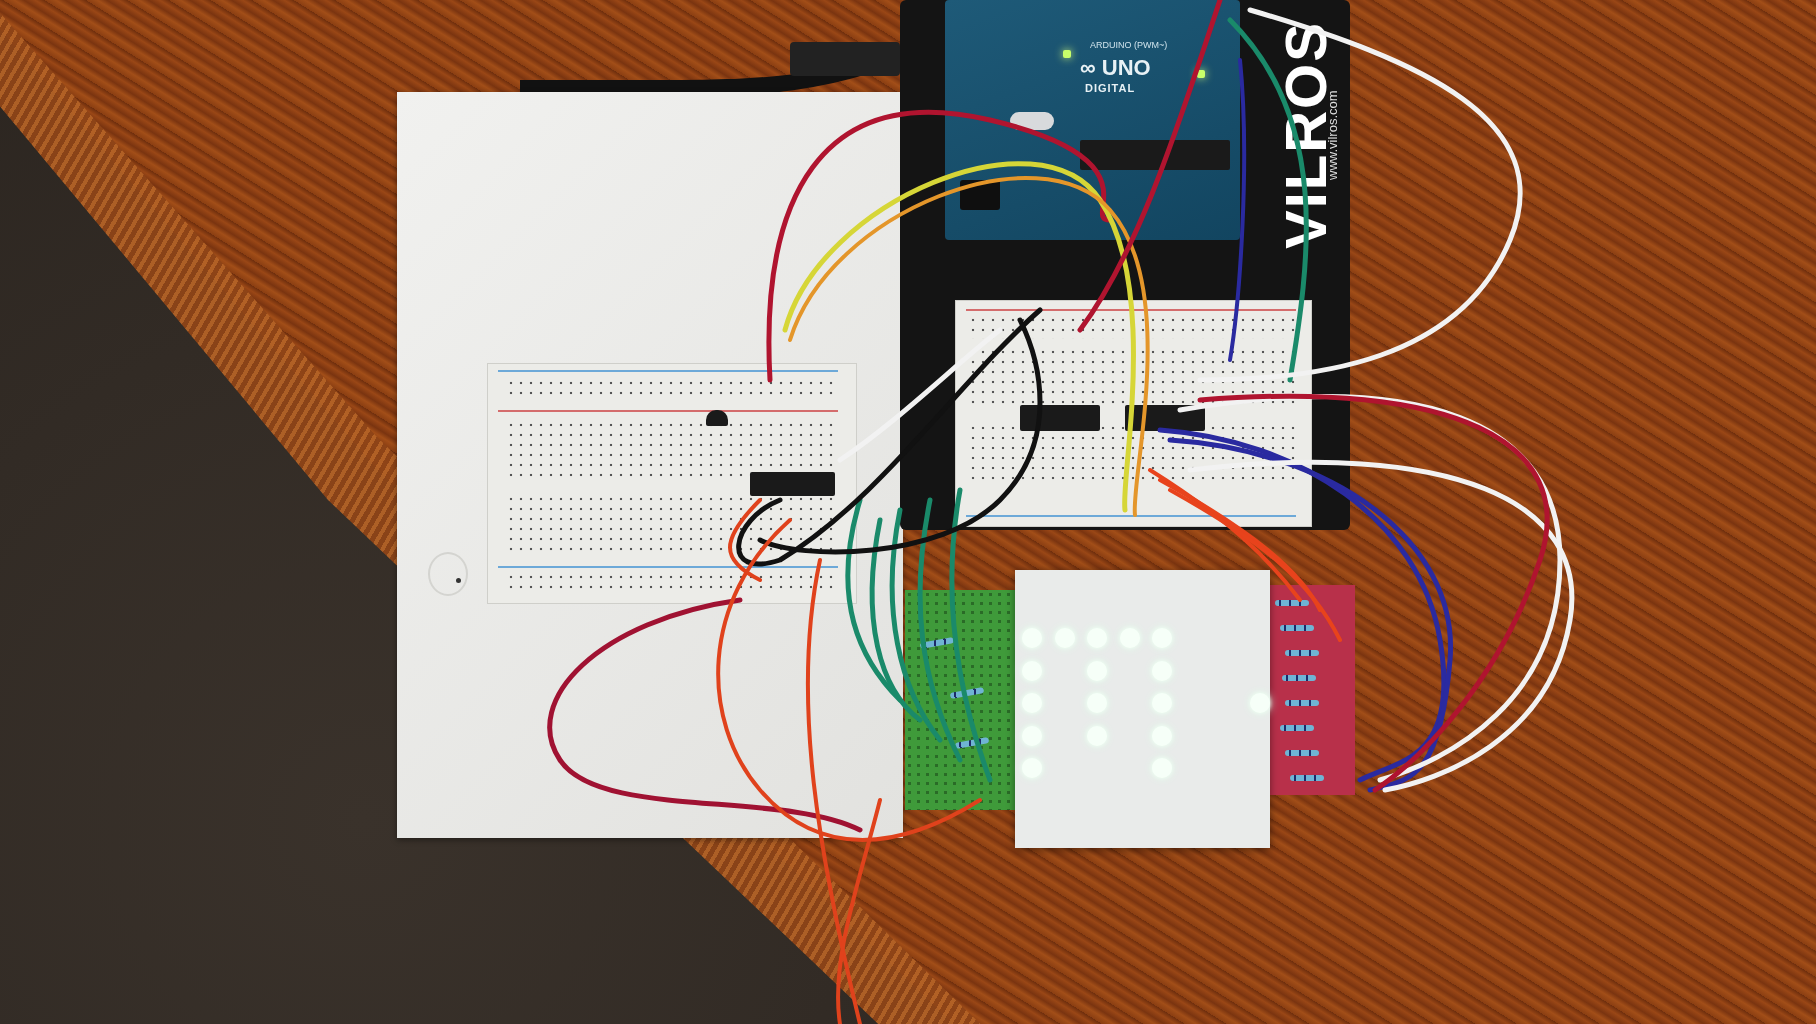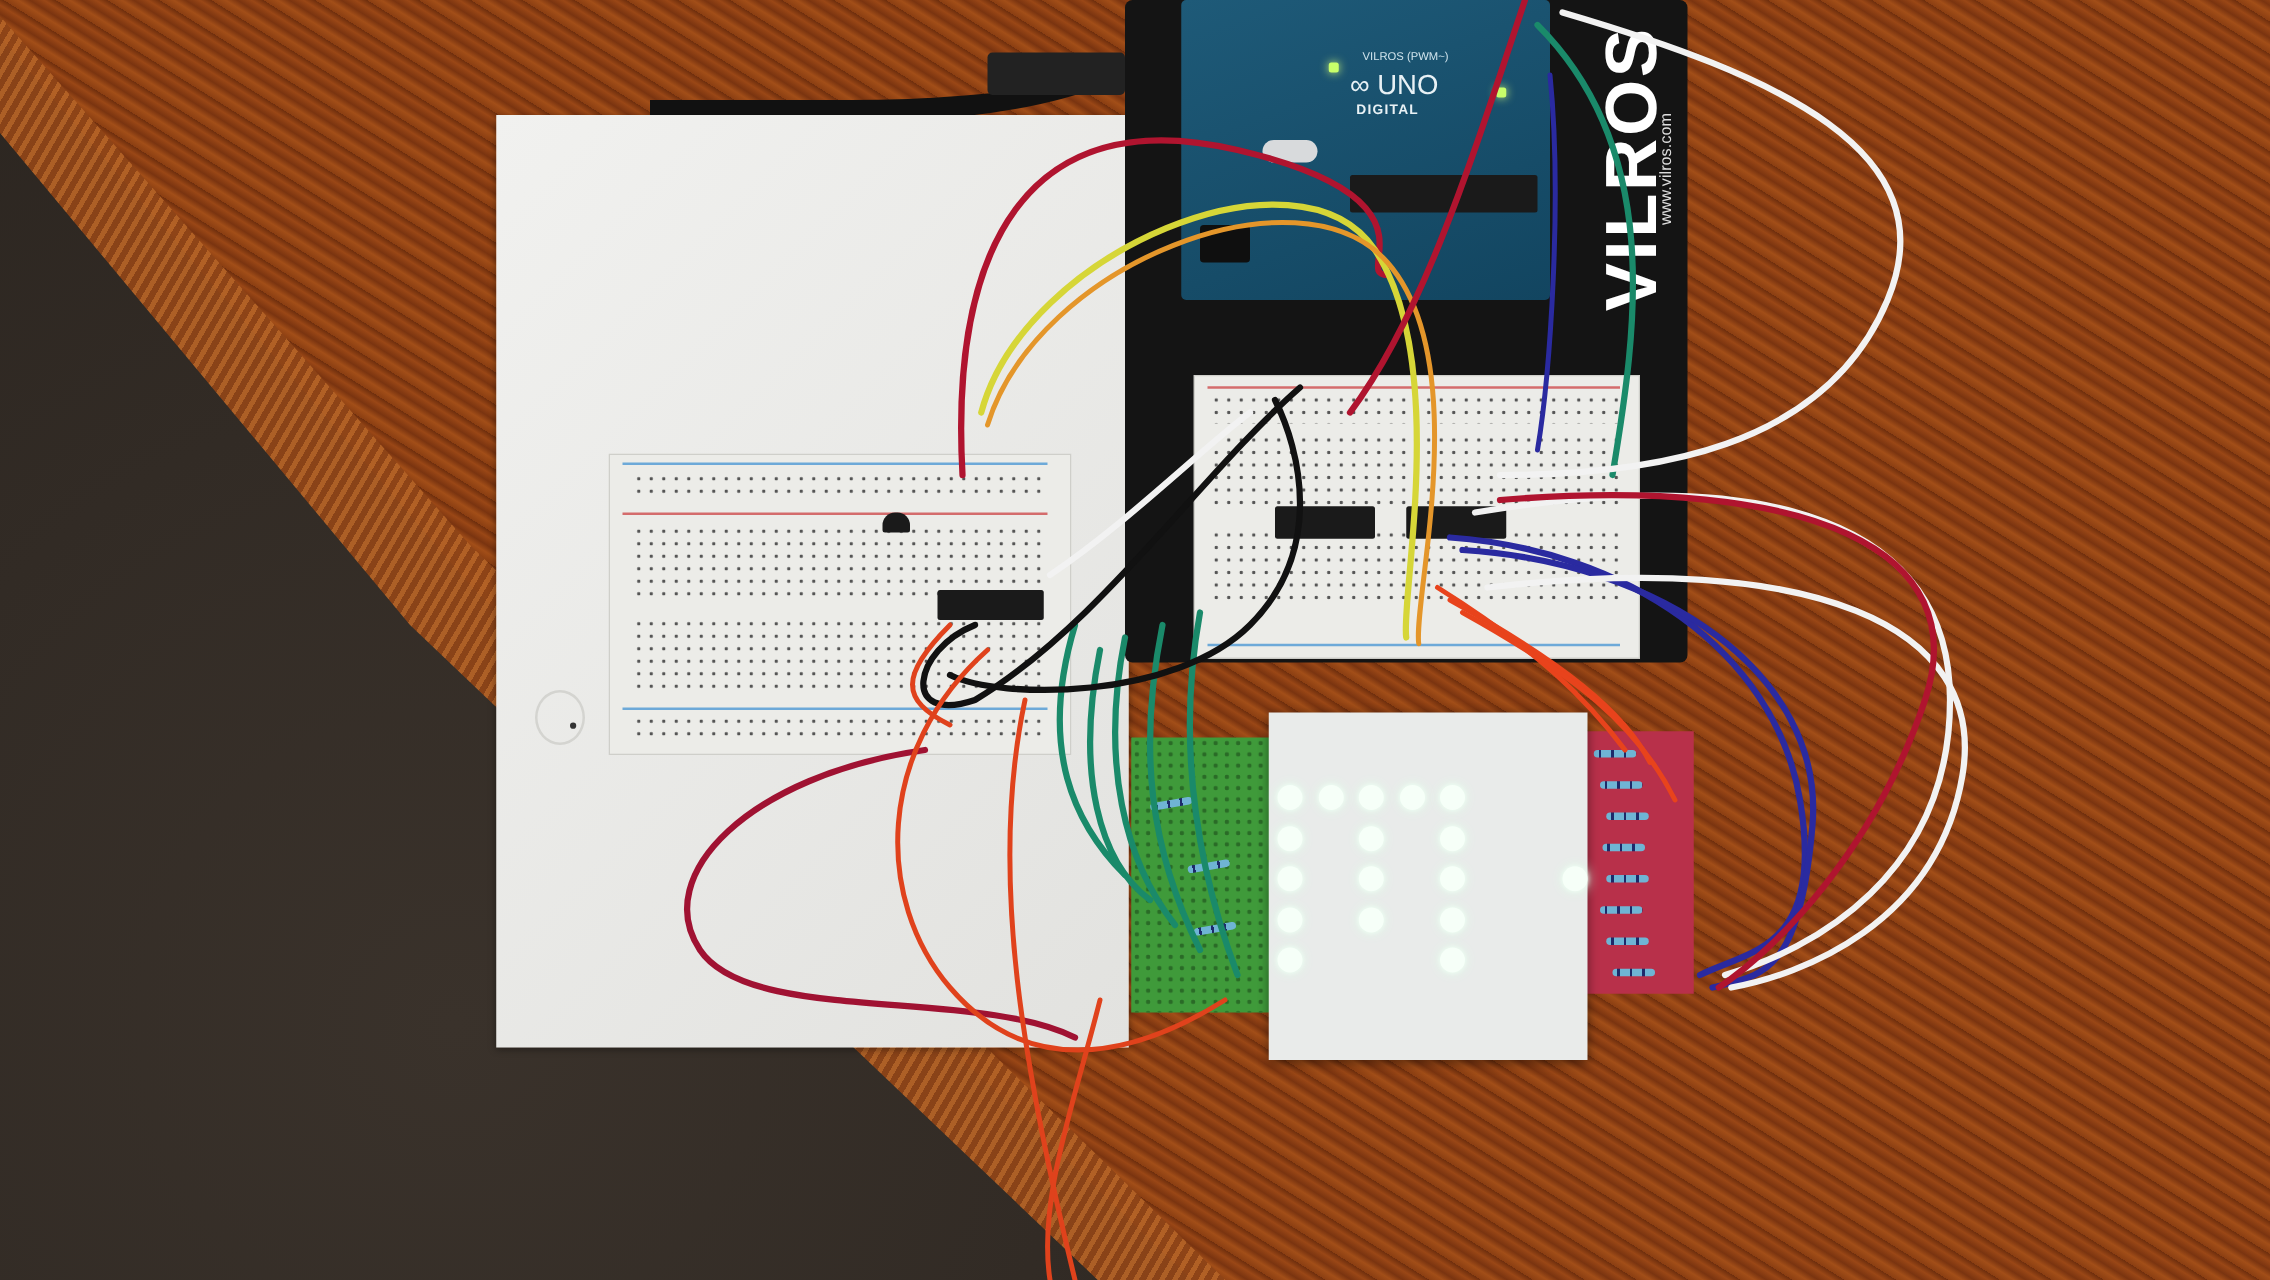--- a/index.html
+++ b/index.html
@@ -13,21 +13,21 @@
   .table-edge{left:-200px;top:-300px;width:2400px;height:1600px;
     background:repeating-linear-gradient(120deg,#b36226 0 4px,#8e4417 4px 9px);
     clip-path:polygon(0 17%,8% 19%,24% 46%,61% 100%,57% 100%,22% 50%,7% 23%,0 21%);opacity:.95;}
   .whiteboard{left:397px;top:92px;width:506px;height:746px;background:linear-gradient(135deg,#f1f1ef,#e2e2df);box-shadow:0 2px 6px rgba(0,0,0,.4);}
   .knot{left:428px;top:552px;width:36px;height:40px;border:2px solid #d4d4d0;border-radius:50%;}
   .knot-dot{left:456px;top:578px;width:5px;height:5px;background:#333;border-radius:50%;}
   .holder{left:900px;top:0;width:450px;height:530px;background:#141414;border-radius:6px;}
   .vilros{left:1270px;top:0;width:70px;height:270px;color:#fff;font-weight:bold;font-size:58px;writing-mode:vertical-rl;transform:rotate(180deg);letter-spacing:2px;display:flex;align-items:center;justify-content:center;}
   .vilros-url{left:1325px;top:20px;width:20px;height:160px;color:#ddd;font-size:13px;writing-mode:vertical-rl;transform:rotate(180deg);}
   .arduino{left:945px;top:0;width:295px;height:240px;background:linear-gradient(160deg,#1e5a78,#124560);border-radius:4px;}
-  .ard-logo{left:1080px;top:55px;width:110px;height:40px;color:#e8f1f5;font-size:22px;font-weight:normal;}
+  .ard-logo{left:1080px;top:55px;width:110px;height:40px;color:#e8f1f5;font-size:22px;font-weight:bold;}
   .ard-name{left:1085px;top:82px;color:#e8f1f5;font-size:11px;font-weight:bold;letter-spacing:1px;}
   .chip{background:#1a1a1a;border-radius:2px;}
   .crystal{left:1010px;top:112px;width:44px;height:18px;background:#d8dadc;border-radius:9px;}
   .led-on{width:8px;height:8px;background:#c8ff6a;border-radius:2px;box-shadow:0 0 8px #d6ff7a;}
   .usb-cable{left:520px;top:-10px;width:400px;height:90px;border-bottom:18px solid #111;border-radius:0 0 60% 0;}
   .usb-plug{left:790px;top:42px;width:110px;height:34px;background:#222;border-radius:4px;}
   .breadboard{background:#ecece8;border:1px solid #cfcfca;}
   .bb-holes{background-image:radial-gradient(circle,#555 1.2px,transparent 1.6px);background-size:10px 10px;}
   .rail-red{height:2px;background:#d46c6c;}
   .rail-blue{height:2px;background:#6da9d8;}
@@ -51,21 +51,21 @@
 
   <div class="abs whiteboard"></div>
   <div class="abs knot"></div>
   <div class="abs knot-dot"></div>
 
   <div class="abs holder"></div>
   <div class="abs vilros">VILROS</div>
   <div class="abs vilros-url">www.vilros.com</div>
 
   <div class="abs arduino"></div>
-  <div class="abs" style="left:1090px;top:40px;color:#cfe3ec;font-size:9px;">VILROS (PWM~)</div>
+  <div class="abs" style="left:1090px;top:40px;color:#cfe3ec;font-size:9px;">ARDUINO (PWM~)</div>
   <div class="abs ard-logo">∞ UNO</div>
   <div class="abs ard-name">DIGITAL</div>
   <div class="abs crystal"></div>
   <div class="abs chip" style="left:1080px;top:140px;width:150px;height:30px;"></div>
   <div class="abs led-on" style="left:1063px;top:50px;"></div>
   <div class="abs led-on" style="left:1197px;top:70px;"></div>
   <div class="abs" style="left:960px;top:180px;width:40px;height:30px;background:#0f0f0f;border-radius:3px;"></div>
 
   <div class="abs breadboard" style="left:955px;top:300px;width:355px;height:225px;">
     <div class="abs rail-red" style="left:10px;top:8px;width:330px;"></div>

